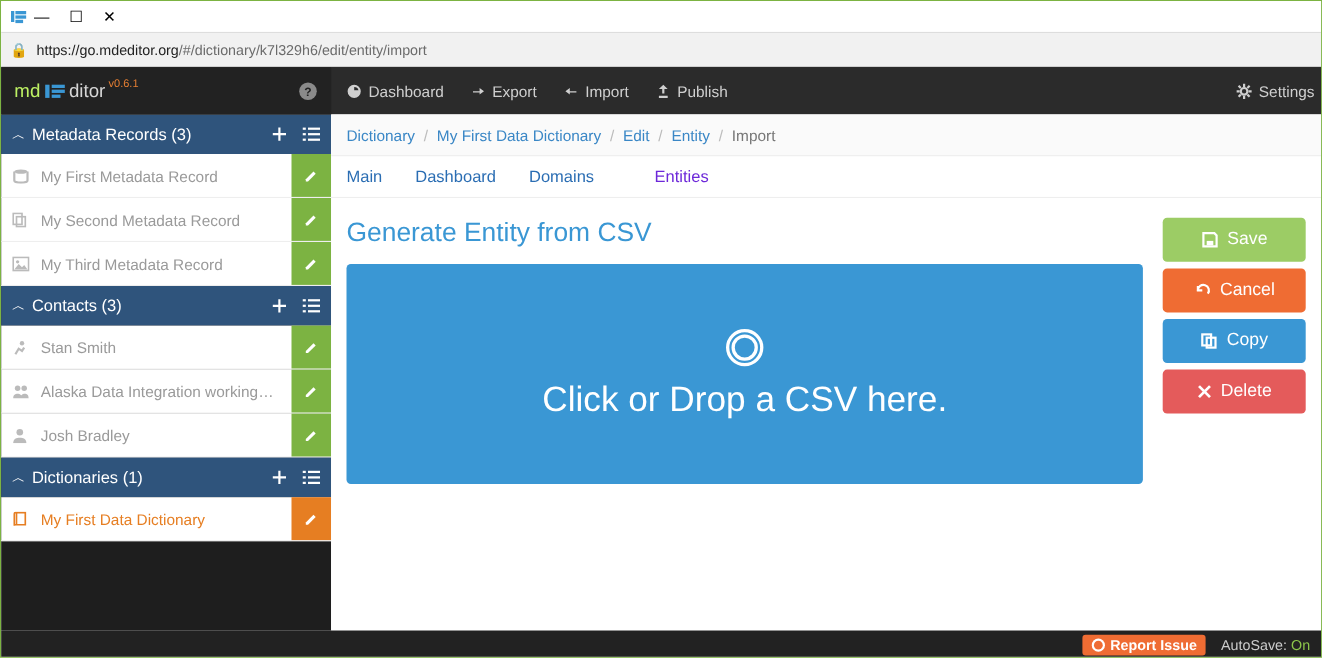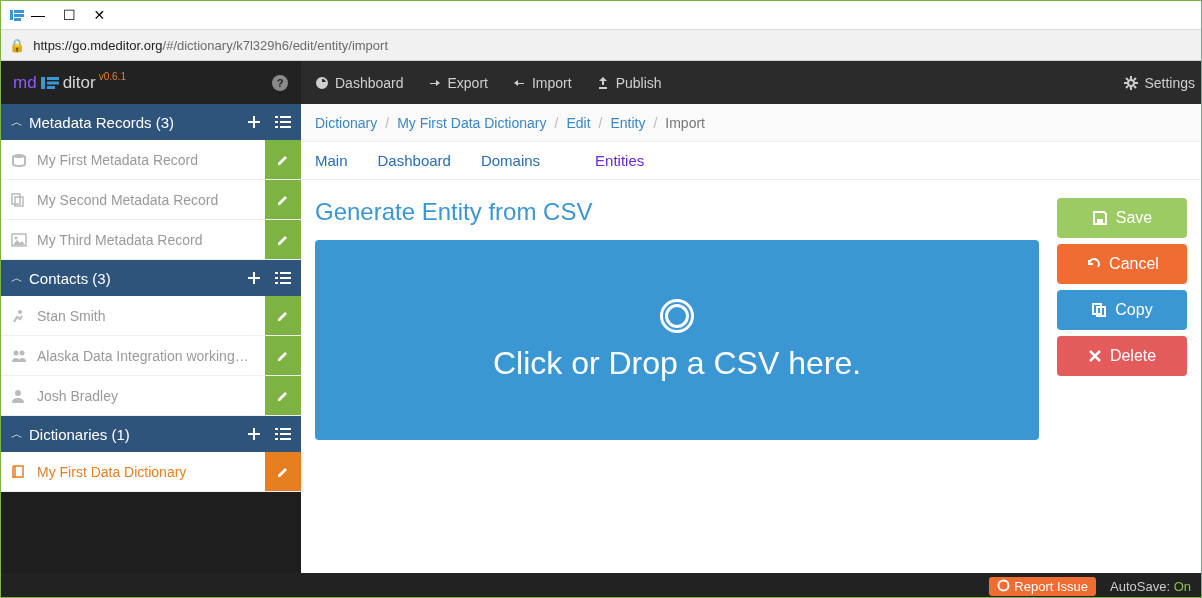--- a/index.html
+++ b/index.html
@@ -8,21 +8,21 @@
   .chrome-favicon { width: 16px; height: 16px; margin-right: 6px; display: flex; align-items: center; justify-content: center; }
   .chrome-title { flex: 1; font-size: 12px; color: #000; }
   .chrome-controls { display: flex; gap: 18px; font-size: 14px; color: #000; }
   .chrome-controls span { cursor: pointer; }
   .chrome-urlbar { height: 31px; background: #f1f1f1; display: flex; align-items: center; padding: 0 8px; border-bottom: 1px solid #d0d0d0; }
   .chrome-lock { margin-right: 8px; font-size: 13px; color: #555; }
   .chrome-url { font-size: 13px; color: #222; }
   .chrome-url .gray { color: #6b6b6b; }
   .topbar { height: 43px; background: #2b2b2b; color: #c7c7c7; display: flex; align-items: center; padding: 0 12px; }
   .brand { width: 300px; min-width: 300px; height: 43px; background: #222; display: flex; align-items: center; padding: 0 12px; color: #fff; position: relative; }
-  .brand .md { font-size: 17px; color: #8b5cf6; }
+  .brand .md { font-size: 17px; color: #bef264; }
   .brand .barsquare { display:inline-flex; align-items:center; margin:0 4px; }
   .brand .ditor { font-size: 17px; color: #d7d7d7; }
   .brand .ver { font-size: 10px; color: #e67f33; margin-left: 3px; position: relative; top: -6px; }
   .brand .help { position: absolute; right: 12px; color: #bfbfbf; }
   .topnav { flex: 1; display: flex; align-items: center; gap: 24px; padding-left: 14px; height: 43px; background: #2b2b2b; }
   .topnav .item { color: #cfcfcf; font-size: 14px; display: flex; align-items: center; gap: 6px; cursor: pointer; }
   .topnav .settings { margin-left: auto; margin-right: 6px; color: #cfcfcf; display: flex; align-items: center; gap: 6px; cursor: pointer; }
 
   .below-top { display: flex; height: calc(538px - 43px - 26px); }
   .sidebar { width: 300px; min-width: 300px; background: #1e1e1e; overflow: hidden; }
@@ -52,21 +52,21 @@
   .dropzone .target { width: 34px; height: 34px; border: 3px solid #fff; border-radius: 50%; display: flex; align-items: center; justify-content: center; }
   .dropzone .target::after { content: ""; width: 18px; height: 18px; border: 3px solid #fff; border-radius: 50%; }
   .content-side { width: 130px; display: flex; flex-direction: column; gap: 6px; }
   .btn { height: 40px; border-radius: 4px; color: #fff; display: flex; align-items: center; justify-content: center; gap: 8px; font-size: 16px; cursor: pointer; }
   .btn-save { background: #8bc34a; opacity: .85; }
   .btn-cancel { background: #ef6c33; }
   .btn-copy { background: #3a97d4; }
   .btn-delete { background: #e45b5b; }
 
   .footer { height: 26px; background: #222; color: #ccc; display: flex; align-items: center; justify-content: flex-end; padding: 0 10px; gap: 14px; font-size: 13px; }
-  .report { background: #ef6c33; color: #fff; padding: 2px 8px; border-radius: 3px; display: flex; gap: 4px; cursor: pointer; }
+  .report { background: #ef6c33; color: #fff; padding: 2px 8px; border-radius: 3px; display: flex; align-items: center; gap: 4px; cursor: pointer; font-weight: bold; }
   .autosave-on { color: #8bc34a; }
   svg { display: block; }
 </style>
 </head>
 <body>
 
 <div class="chrome-titlebar">
   <span class="chrome-favicon">
     <svg width="14" height="14">
         <rect x="0" y="2" width="3" height="10" fill="#3a97d4"></rect>

